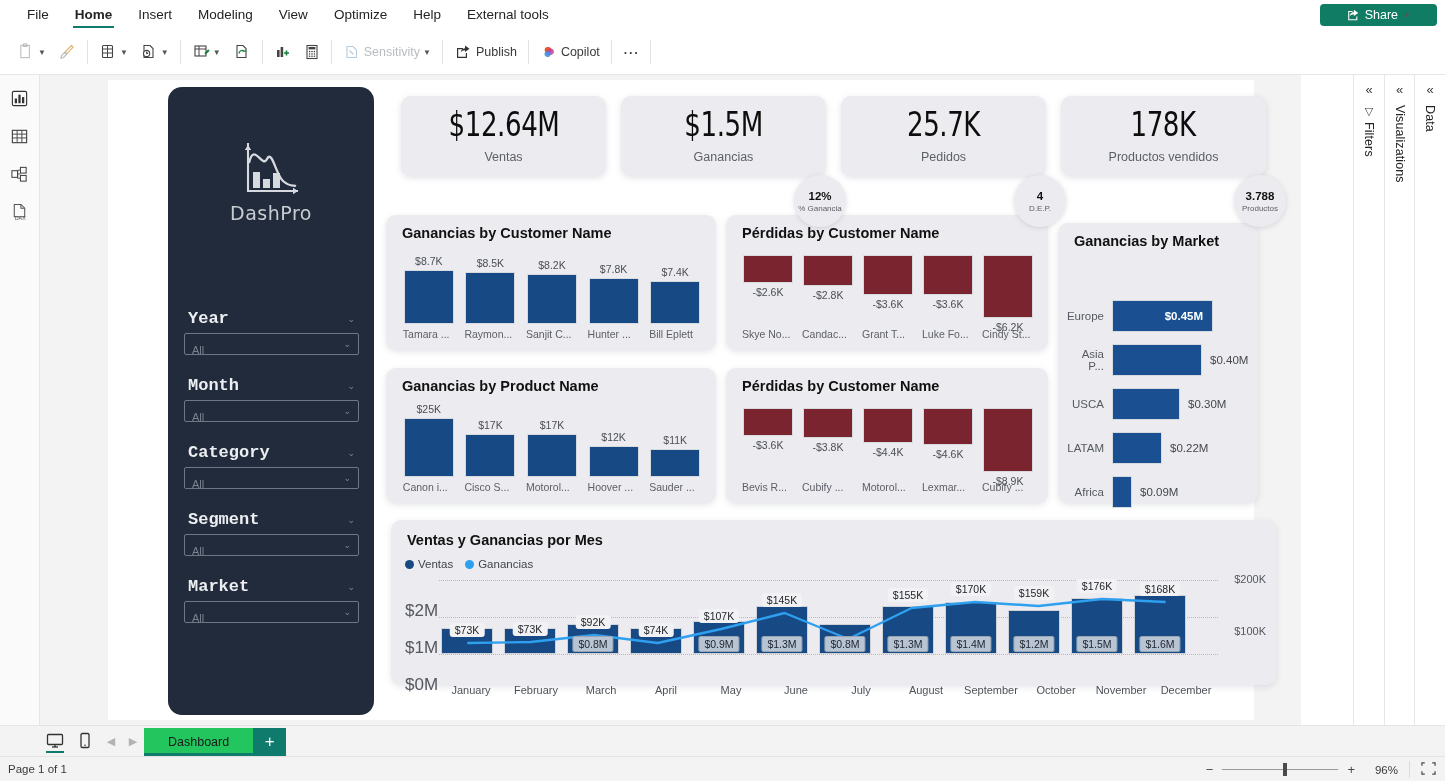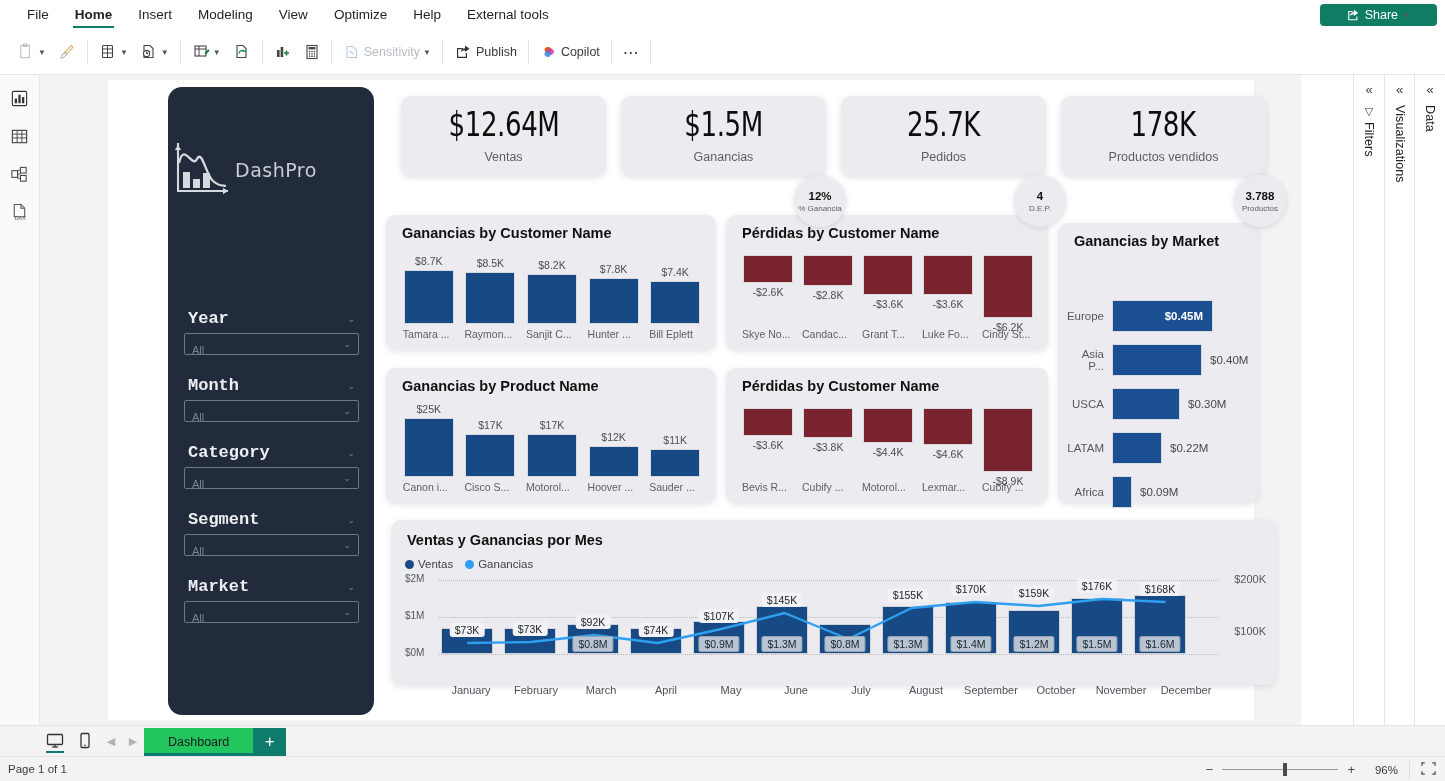--- a/index.html
+++ b/index.html
@@ -89,21 +89,21 @@
     background: #ffffff;
   }
 
   
   .dark-panel {
     position: absolute; left: 60px; top: 7px; width: 206px; height: 628px;
     background: #212b3b; border-radius: 14px;
   }
   .logo-wrap {
     position: absolute; top: 52px; left: 0; width: 206px;
-    display: flex; flex-direction: row; align-items: center; gap: 1px;
+    display: flex; flex-direction: column; align-items: center; gap: 1px;
   }
   .logo-txt {
     font-size: 19px; color: #c9ccd2; letter-spacing: .5px;
     font-family: "DejaVu Sans", sans-serif;
   }
   .slicers { position: absolute; top: 222px; left: 16px; width: 175px; }
   .slicer { margin-bottom: 21px; }
   .slicer-head {
     display: flex; align-items: center; justify-content: space-between;
     padding: 0 4px 5px 4px;
@@ -170,21 +170,21 @@
   .mkt-val-in { font-size: 11.5px; color: #fff; font-weight: bold; padding-right: 9px; }
   .mkt-val-out { font-size: 11.5px; color: #43474d; padding-left: 8px; }
 
   
   .combo { position: absolute; left: 14px; top: 28px; right: 12px; bottom: 8px; }
   .legend { display: flex; gap: 12px; align-items: center; margin-bottom: 10px; }
   .lg { display: flex; align-items: center; gap: 4px; font-size: 11.5px; color: #3f434a; }
   .dot { width: 9px; height: 9px; border-radius: 50%; }
   .plot { position: relative; height: 98px; margin: 0 46px 0 34px; }
   .gridline { position: absolute; left: 0; right: 0; border-top: 1px dotted #b6bac0; }
-  .ytick-l { position: absolute; left: -34px; font-size: 10px; color: #53575e; transform: translateY(-7px); }
+  .ytick-l { position: absolute; left: -34px; font-size: 17px; color: #53575e; transform: translateY(-7px); margin-top: 28px; }
   .ytick-r { position: absolute; right: -48px; font-size: 11px; color: #53575e; transform: translateY(-7px); }
   .cbar {
     position: absolute; bottom: 0; width: 52px; background: #174a84;
     border: 1px solid #cfd3d8;
   }
   .cbar-lbl {
     position: absolute; bottom: 3px; left: 50%; transform: translateX(-50%);
     background: #b9c4d2; color: #1b2430; font-size: 10.5px;
     padding: 1px 5px; border-radius: 2px; white-space: nowrap;
     border: 1px solid #97a5b6;

